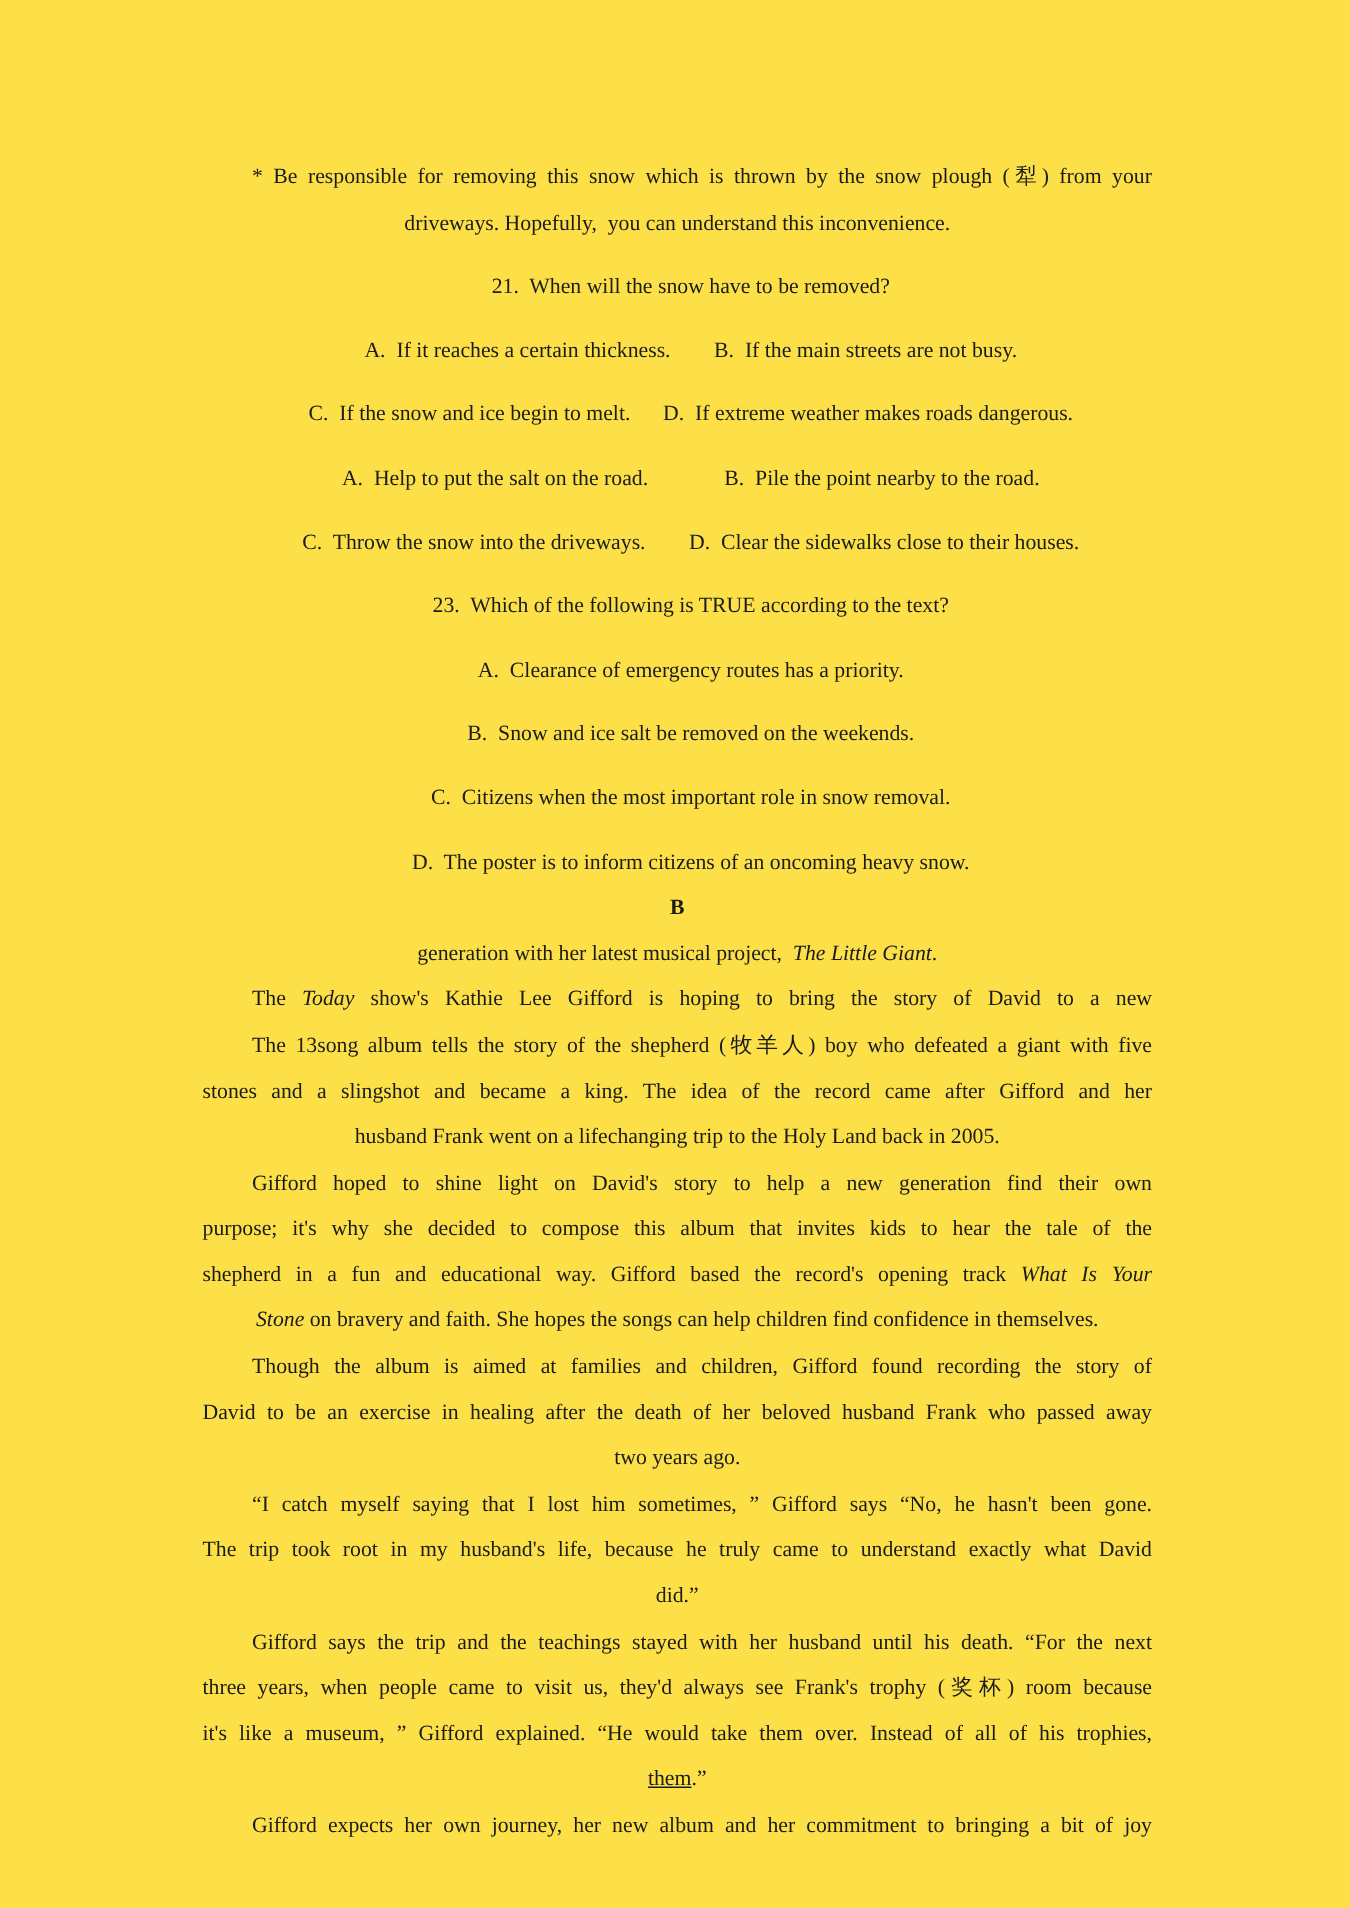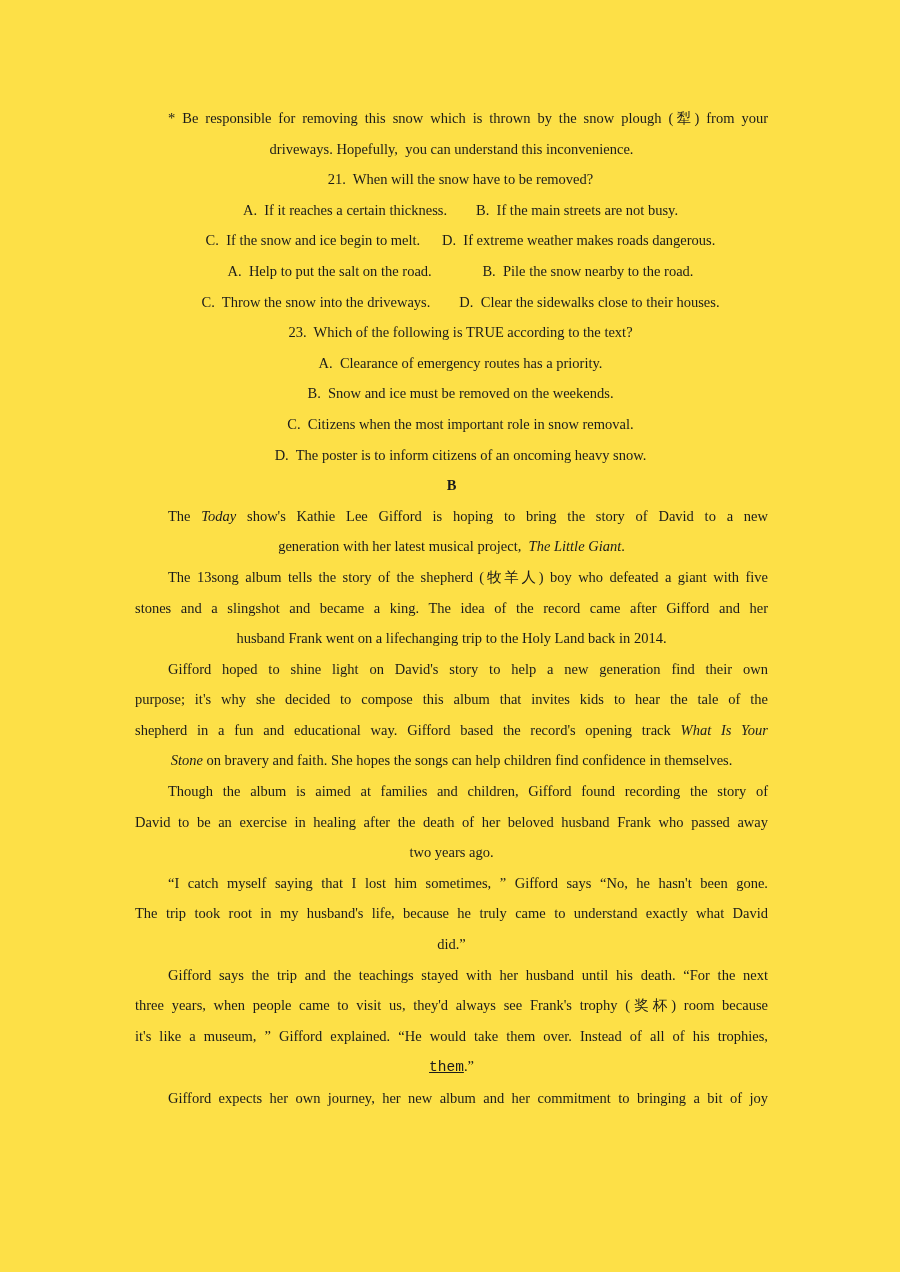--- a/index.html
+++ b/index.html
@@ -34,47 +34,47 @@
     white-space: normal;
     text-align: justify;
     text-align-last: justify;
   }
   .line.center {
     text-align: center;
     text-align-last: center;
   }
   .line.bold { font-weight: bold; }
   .ind1 { padding-left: 33px; }
-  .ind2 { padding-left: 18px; }
+  .ind2 { padding-left: 18px; margin-top: 12px; }
   .i { font-style: italic; }
-  .u { text-decoration: underline; font-family: Liberation Mono, monospace; }
+  .u { text-decoration: underline; }
 </style>
 </head>
 <body>
 
 <div class="page">
   <div class="doc">
       <div class="line justify ind1"><span>* Be responsible for removing this snow which is thrown by the snow plough (犁) from your</span></div>
       <div class="line"><span>driveways. Hopefully,  you can understand this inconvenience.</span></div>
       <div class="line ind2"><span>21.  When will the snow have to be removed?</span></div>
       <div class="line ind2"><span>A.  If it reaches a certain thickness.        B.  If the main streets are not busy.</span></div>
       <div class="line ind2"><span>C.  If the snow and ice begin to melt.      D.  If extreme weather makes roads dangerous.</span></div>
-      <div class="line ind2"><span>A.  Help to put the salt on the road.              B.  Pile the snow nearby to the road.</span></div>
+      <div class="line ind2"><span>A.  Help to put the salt on the road.              B.  Pile the point nearby to the road.</span></div>
       <div class="line ind2"><span>C.  Throw the snow into the driveways.        D.  Clear the sidewalks close to their houses.</span></div>
       <div class="line ind2"><span>23.  Which of the following is TRUE according to the text?</span></div>
       <div class="line ind2"><span>A.  Clearance of emergency routes has a priority.</span></div>
-      <div class="line ind2"><span>B.  Snow and ice must be removed on the weekends.</span></div>
+      <div class="line ind2"><span>B.  Snow and ice salt be removed on the weekends.</span></div>
       <div class="line ind2"><span>C.  Citizens when the most important role in snow removal.</span></div>
       <div class="line ind2"><span>D.  The poster is to inform citizens of an oncoming heavy snow.</span></div>
       <div class="line center bold"><span>B</span></div>
+      <div class="line"><span>generation with her latest musical project,  </span><span class="i">The Little Giant</span><span>.</span></div>
       <div class="line justify ind1"><span>The </span><span class="i">Today</span><span> show's Kathie Lee Gifford is hoping to bring the story of David to a new</span></div>
-      <div class="line"><span>generation with her latest musical project,  </span><span class="i">The Little Giant</span><span>.</span></div>
       <div class="line justify ind1"><span>The 13song album tells the story of the shepherd (牧羊人) boy who defeated a giant with five</span></div>
       <div class="line justify"><span>stones and a slingshot and became a king. The idea of the record came after Gifford and her</span></div>
-      <div class="line"><span>husband Frank went on a lifechanging trip to the Holy Land back in 2014.</span></div>
+      <div class="line"><span>husband Frank went on a lifechanging trip to the Holy Land back in 2005.</span></div>
       <div class="line justify ind1"><span>Gifford hoped to shine light on David's story to help a new generation find their own</span></div>
       <div class="line justify"><span>purpose;  it's why she decided to compose this album that invites kids to hear the tale of the</span></div>
       <div class="line justify"><span>shepherd in a fun and educational way. Gifford based the record's opening track </span><span class="i">What Is Your</span></div>
       <div class="line"><span class="i">Stone</span><span> on bravery and faith. She hopes the songs can help children find confidence in themselves.</span></div>
       <div class="line justify ind1"><span>Though the album is aimed at families and children,  Gifford found recording the story of</span></div>
       <div class="line justify"><span>David to be an exercise in healing after the death of her beloved husband Frank who passed away</span></div>
       <div class="line"><span>two years ago.</span></div>
       <div class="line justify ind1"><span>“I catch myself saying that I lost him sometimes, ”  Gifford says “No,  he hasn't been gone.</span></div>
       <div class="line justify"><span>The trip took root in my husband's life,  because he truly came to understand exactly what David</span></div>
       <div class="line"><span>did.”</span></div>

